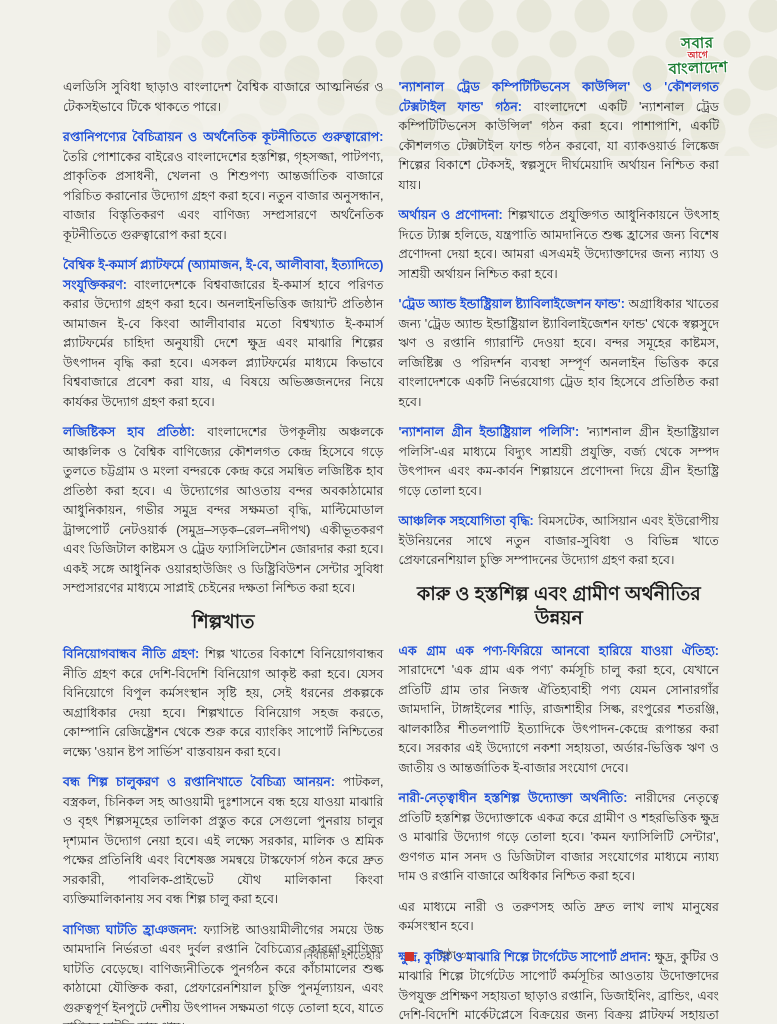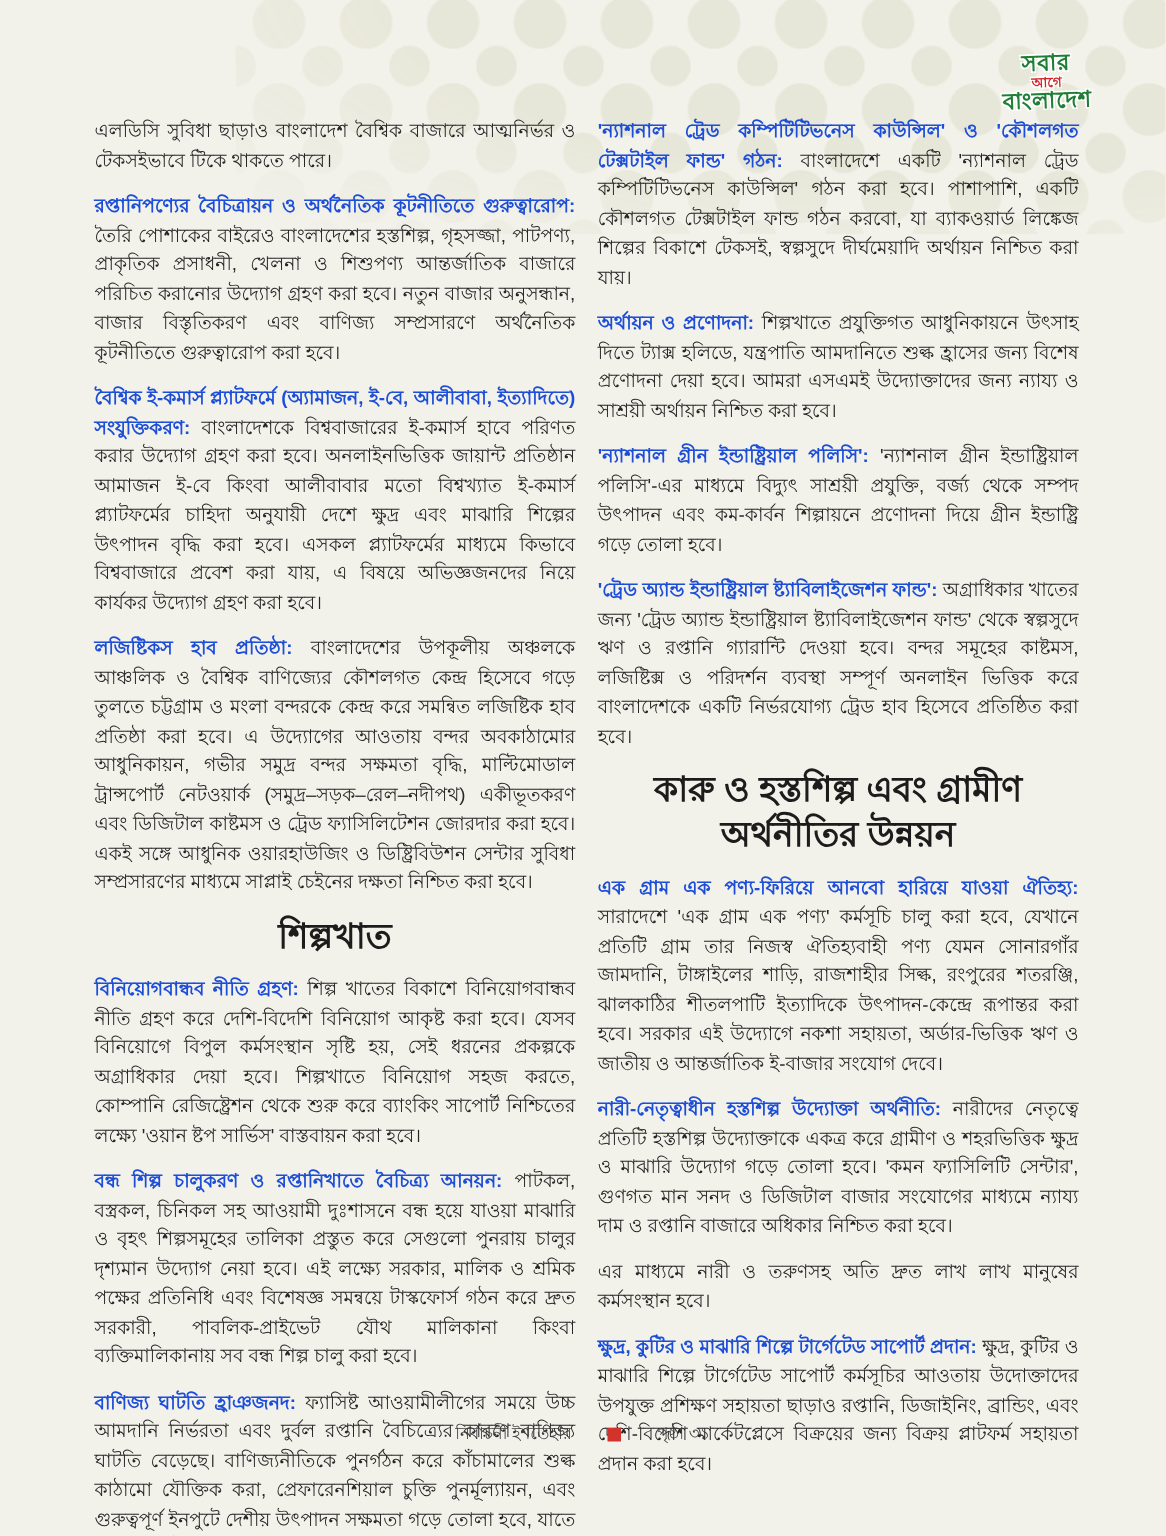--- a/index.html
+++ b/index.html
@@ -60,21 +60,21 @@
   }
   .column { flex: 1 1 0; min-width: 0; }
   .para {
     font-size: 12.5px;
     line-height: 1.56;
     text-align: justify;
     margin-bottom: 11px;
   }
   .para strong { font-weight: 700; color: #1d4ed8; }
   .section-heading {
-    font-size: 23px;
+    font-size: 19px;
     font-weight: 700;
     text-align: center;
     color: #1c1c1c;
     margin: 8px 0 11px 0;
     line-height: 1.3;
   }
   .footer {
     position: absolute;
     left: 0; bottom: 58px;
     width: 100%;
@@ -110,22 +110,23 @@
       <p class="para"><strong>বৈশ্বিক ই-কমার্স প্ল্যাটফর্মে (অ্যামাজন, ই-বে, আলীবাবা, ইত্যাদিতে) সংযুক্তিকরণ: </strong>বাংলাদেশকে বিশ্ববাজারের ই-কমার্স হাবে পরিণত করার উদ্যোগ গ্রহণ করা হবে। অনলাইনভিত্তিক জায়ান্ট প্রতিষ্ঠান আমাজন ই-বে কিংবা আলীবাবার মতো বিশ্বখ্যাত ই-কমার্স প্ল্যাটফর্মের চাহিদা অনুযায়ী দেশে ক্ষুদ্র এবং মাঝারি শিল্পের উৎপাদন বৃদ্ধি করা হবে। এসকল প্ল্যাটফর্মের মাধ্যমে কিভাবে বিশ্ববাজারে প্রবেশ করা যায়, এ বিষয়ে অভিজ্ঞজনদের নিয়ে কার্যকর উদ্যোগ গ্রহণ করা হবে।</p>
       <p class="para"><strong>লজিষ্টিকস হাব প্রতিষ্ঠা: </strong>বাংলাদেশের উপকূলীয় অঞ্চলকে আঞ্চলিক ও বৈশ্বিক বাণিজ্যের কৌশলগত কেন্দ্র হিসেবে গড়ে তুলতে চট্টগ্রাম ও মংলা বন্দরকে কেন্দ্র করে সমন্বিত লজিষ্টিক হাব প্রতিষ্ঠা করা হবে। এ উদ্যোগের আওতায় বন্দর অবকাঠামোর আধুনিকায়ন, গভীর সমুদ্র বন্দর সক্ষমতা বৃদ্ধি, মাল্টিমোডাল ট্রান্সপোর্ট নেটওয়ার্ক (সমুদ্র–সড়ক–রেল–নদীপথ) একীভূতকরণ এবং ডিজিটাল কাষ্টমস ও ট্রেড ফ্যাসিলিটেশন জোরদার করা হবে। একই সঙ্গে আধুনিক ওয়ারহাউজিং ও ডিষ্ট্রিবিউশন সেন্টার সুবিধা সম্প্রসারণের মাধ্যমে সাপ্লাই চেইনের দক্ষতা নিশ্চিত করা হবে।</p>
       <h2 class="section-heading">শিল্পখাত</h2>
       <p class="para"><strong>বিনিয়োগবান্ধব নীতি গ্রহণ: </strong>শিল্প খাতের বিকাশে বিনিয়োগবান্ধব নীতি গ্রহণ করে দেশি-বিদেশি বিনিয়োগ আকৃষ্ট করা হবে। যেসব বিনিয়োগে বিপুল কর্মসংস্থান সৃষ্টি হয়, সেই ধরনের প্রকল্পকে অগ্রাধিকার দেয়া হবে। শিল্পখাতে বিনিয়োগ সহজ করতে, কোম্পানি রেজিষ্ট্রেশন থেকে শুরু করে ব্যাংকিং সাপোর্ট  নিশ্চিতের লক্ষ্যে 'ওয়ান ষ্টপ সার্ভিস' বাস্তবায়ন করা হবে।</p>
       <p class="para"><strong>বন্ধ শিল্প চালুকরণ ও রপ্তানিখাতে বৈচিত্র্য আনয়ন: </strong>পাটকল, বস্ত্রকল, চিনিকল সহ আওয়ামী দুঃশাসনে বন্ধ হয়ে যাওয়া মাঝারি ও বৃহৎ শিল্পসমূহের তালিকা প্রস্তুত করে সেগুলো পুনরায় চালুর দৃশ্যমান উদ্যোগ নেয়া হবে।  এই লক্ষ্যে সরকার, মালিক ও শ্রমিক পক্ষের প্রতিনিধি এবং বিশেষজ্ঞ সমন্বয়ে টাস্কফোর্স গঠন করে দ্রুত সরকারী, পাবলিক-প্রাইভেট যৌথ মালিকানা কিংবা ব্যক্তিমালিকানায় সব বন্ধ শিল্প চালু করা হবে।</p>
       <p class="para"><strong>বাণিজ্য ঘাটতি হ্রাঞজনদ: </strong>ফ্যাসিষ্ট আওয়ামীলীগের সময়ে উচ্চ আমদানি নির্ভরতা এবং দুর্বল রপ্তানি বৈচিত্র্যের কারণে বাণিজ্য ঘাটতি বেড়েছে। বাণিজ্যনীতিকে পুনর্গঠন করে কাঁচামালের শুল্ক কাঠামো যৌক্তিক করা, প্রেফারেনশিয়াল চুক্তি পুনর্মূল্যায়ন, এবং গুরুত্বপূর্ণ ইনপুটে দেশীয় উৎপাদন সক্ষমতা গড়ে তোলা হবে, যাতে বাণিজ্য ঘাটতি হ্রাস পায়।</p>
     </div>
   <div class="column">
       <p class="para"><strong>'ন্যাশনাল ট্রেড কম্পিটিটিভনেস কাউন্সিল' ও 'কৌশলগত টেক্সটাইল ফান্ড' গঠন: </strong>বাংলাদেশে একটি 'ন্যাশনাল ট্রেড কম্পিটিটিভনেস কাউন্সিল' গঠন করা হবে।  পাশাপাশি, একটি কৌশলগত টেক্সটাইল ফান্ড গঠন করবো, যা ব্যাকওয়ার্ড লিঙ্কেজ শিল্পের বিকাশে টেকসই, স্বল্পসুদে দীর্ঘমেয়াদি অর্থায়ন নিশ্চিত করা যায়।</p>
       <p class="para"><strong>অর্থায়ন ও প্রণোদনা: </strong>শিল্পখাতে প্রযুক্তিগত আধুনিকায়নে উৎসাহ দিতে ট্যাক্স হলিডে, যন্ত্রপাতি আমদানিতে শুল্ক হ্রাসের জন্য বিশেষ প্রণোদনা দেয়া হবে। আমরা এসএমই উদ্যোক্তাদের জন্য ন্যায্য ও সাশ্রয়ী অর্থায়ন নিশ্চিত করা হবে।</p>
+      <p class="para"><strong>'ট্রেড অ্যান্ড ইন্ডাষ্ট্রিয়াল ষ্ট্যাবিলাইজেশন ফান্ড': </strong>অগ্রাধিকার খাতের জন্য 'ট্রেড অ্যান্ড ইন্ডাষ্ট্রিয়াল ষ্ট্যাবিলাইজেশন ফান্ড' থেকে স্বল্পসুদে ঋণ ও রপ্তানি গ্যারান্টি দেওয়া হবে। বন্দর সমূহের কাষ্টমস, লজিষ্টিক্স ও পরিদর্শন ব্যবস্থা সম্পূর্ণ অনলাইন ভিত্তিক করে বাংলাদেশকে একটি নির্ভরযোগ্য ট্রেড হাব হিসেবে প্রতিষ্ঠিত করা হবে।</p>
       <p class="para"><strong>'ন্যাশনাল গ্রীন ইন্ডাষ্ট্রিয়াল পলিসি': </strong>'ন্যাশনাল গ্রীন ইন্ডাষ্ট্রিয়াল পলিসি'-এর মাধ্যমে বিদ্যুৎ সাশ্রয়ী প্রযুক্তি, বর্জ্য থেকে সম্পদ উৎপাদন এবং কম-কার্বন শিল্পায়নে প্রণোদনা দিয়ে গ্রীন ইন্ডাষ্ট্রি গড়ে তোলা হবে।</p>
-      <p class="para"><strong>'ট্রেড অ্যান্ড ইন্ডাষ্ট্রিয়াল ষ্ট্যাবিলাইজেশন ফান্ড': </strong>অগ্রাধিকার খাতের জন্য 'ট্রেড অ্যান্ড ইন্ডাষ্ট্রিয়াল ষ্ট্যাবিলাইজেশন ফান্ড' থেকে স্বল্পসুদে ঋণ ও রপ্তানি গ্যারান্টি দেওয়া হবে। বন্দর সমূহের কাষ্টমস, লজিষ্টিক্স ও পরিদর্শন ব্যবস্থা সম্পূর্ণ অনলাইন ভিত্তিক করে বাংলাদেশকে একটি নির্ভরযোগ্য ট্রেড হাব হিসেবে প্রতিষ্ঠিত করা হবে।</p>
+      <p class="para"><strong>আঞ্চলিক সহযোগিতা বৃদ্ধি: </strong>বিমসটেক, আসিয়ান এবং ইউরোপীয় ইউনিয়নের সাথে নতুন বাজার-সুবিধা ও বিভিন্ন খাতে প্রেফারেনশিয়াল চুক্তি সম্পাদনের উদ্যোগ গ্রহণ করা হবে।</p>
       <h2 class="section-heading">কারু ও হস্তশিল্প এবং গ্রামীণ অর্থনীতির উন্নয়ন</h2>
       <p class="para"><strong>এক গ্রাম এক পণ্য-ফিরিয়ে আনবো হারিয়ে যাওয়া ঐতিহ্য: </strong>সারাদেশে 'এক গ্রাম এক পণ্য' কর্মসূচি চালু করা হবে, যেখানে প্রতিটি গ্রাম তার নিজস্ব ঐতিহ্যবাহী পণ্য যেমন সোনারগাঁর জামদানি, টাঙ্গাইলের শাড়ি, রাজশাহীর সিল্ক, রংপুরের শতরঞ্জি, ঝালকাঠির শীতলপাটি ইত্যাদিকে উৎপাদন-কেন্দ্রে রূপান্তর করা হবে। সরকার এই উদ্যোগে নকশা সহায়তা, অর্ডার-ভিত্তিক ঋণ ও জাতীয় ও আন্তর্জাতিক ই-বাজার সংযোগ দেবে।</p>
       <p class="para"><strong>নারী-নেতৃত্বাধীন হস্তশিল্প উদ্যোক্তা অর্থনীতি: </strong>নারীদের নেতৃত্বে প্রতিটি হস্তশিল্প উদ্যোক্তাকে একত্র করে গ্রামীণ ও শহরভিত্তিক ক্ষুদ্র ও মাঝারি উদ্যোগ গড়ে তোলা হবে। 'কমন ফ্যাসিলিটি সেন্টার', গুণগত মান সনদ ও ডিজিটাল বাজার সংযোগের মাধ্যমে ন্যায্য দাম ও রপ্তানি বাজারে অধিকার নিশ্চিত করা হবে।</p>
       <p class="para">এর মাধ্যমে নারী ও তরুণসহ অতি দ্রুত লাখ লাখ মানুষের কর্মসংস্থান হবে।</p>
       <p class="para"><strong>ক্ষুদ্র, কুটির ও মাঝারি শিল্পে টার্গেটেড সাপোর্ট প্রদান: </strong>ক্ষুদ্র, কুটির ও মাঝারি শিল্পে টার্গেটেড সাপোর্ট কর্মসূচির আওতায় উদোক্তাদের উপযুক্ত প্রশিক্ষণ সহায়তা ছাড়াও রপ্তানি, ডিজাইনিং, ব্রান্ডিং, এবং দেশি-বিদেশি মার্কেটপ্লেসে বিক্রয়ের জন্য বিক্রয় প্লাটফর্ম সহায়তা প্রদান করা হবে।</p>
     </div>
 </div>
 
 <div class="footer">
   <span>নির্বাচনী ইশতেহার</span>

